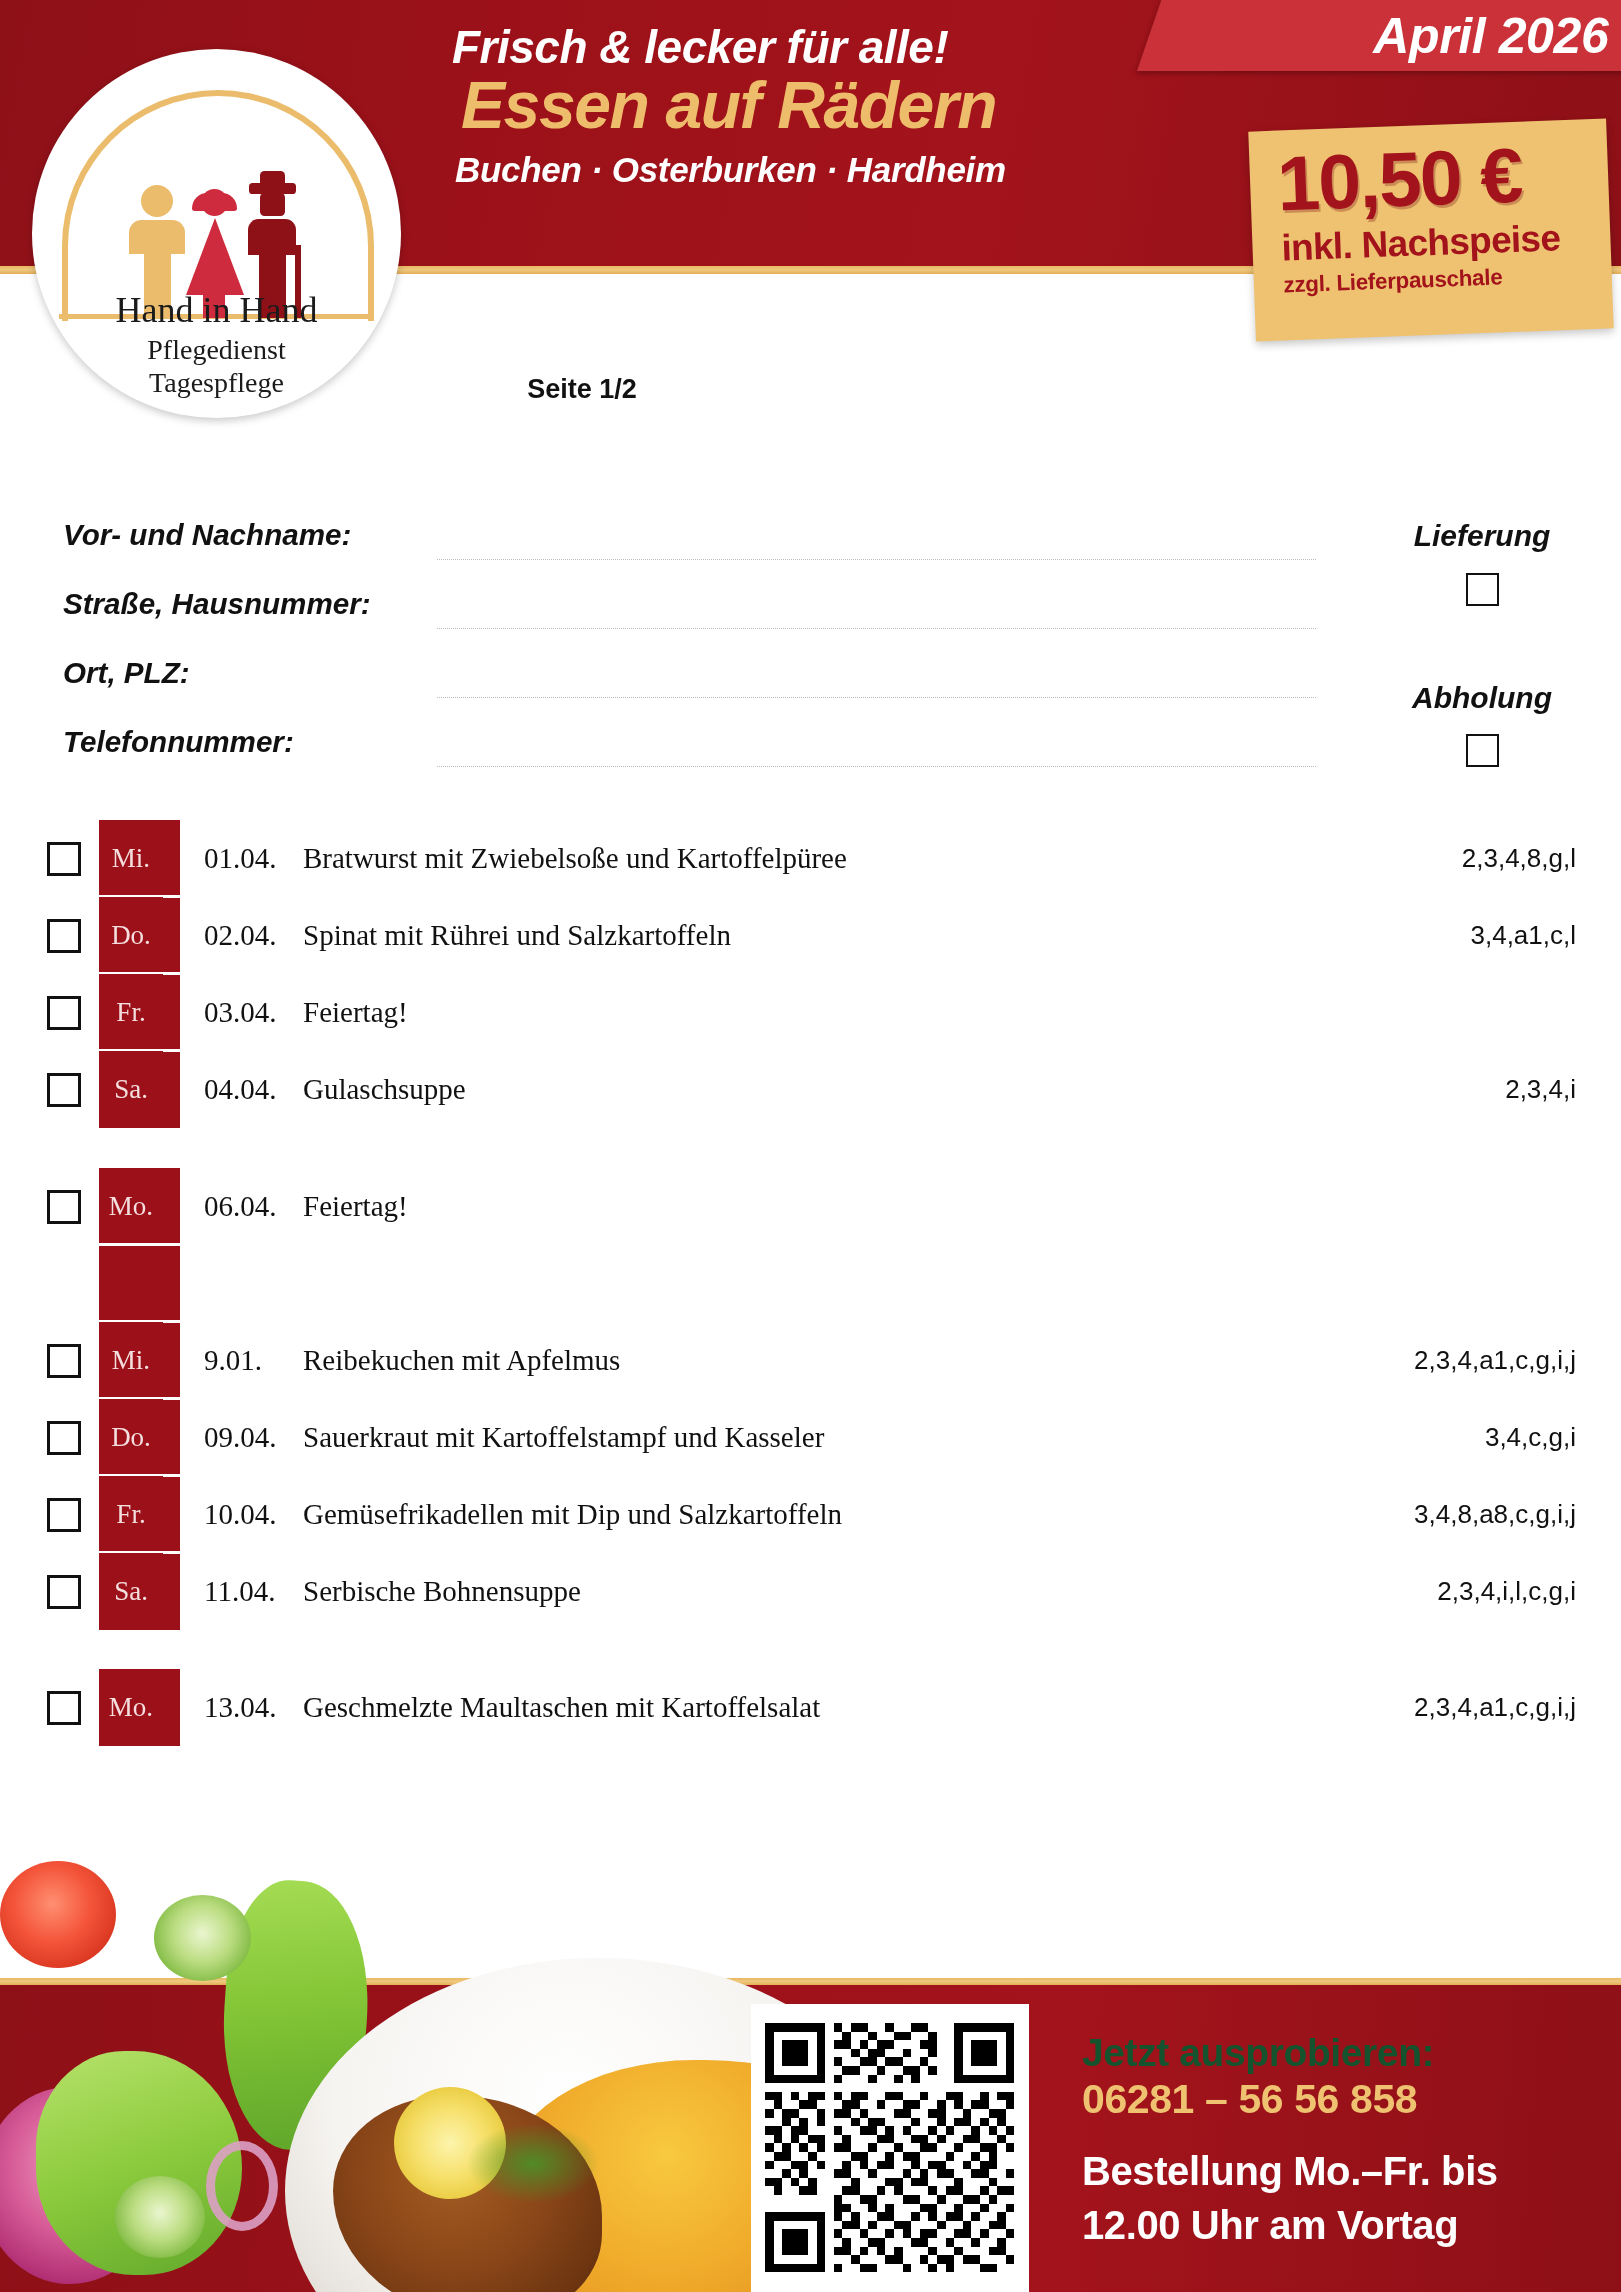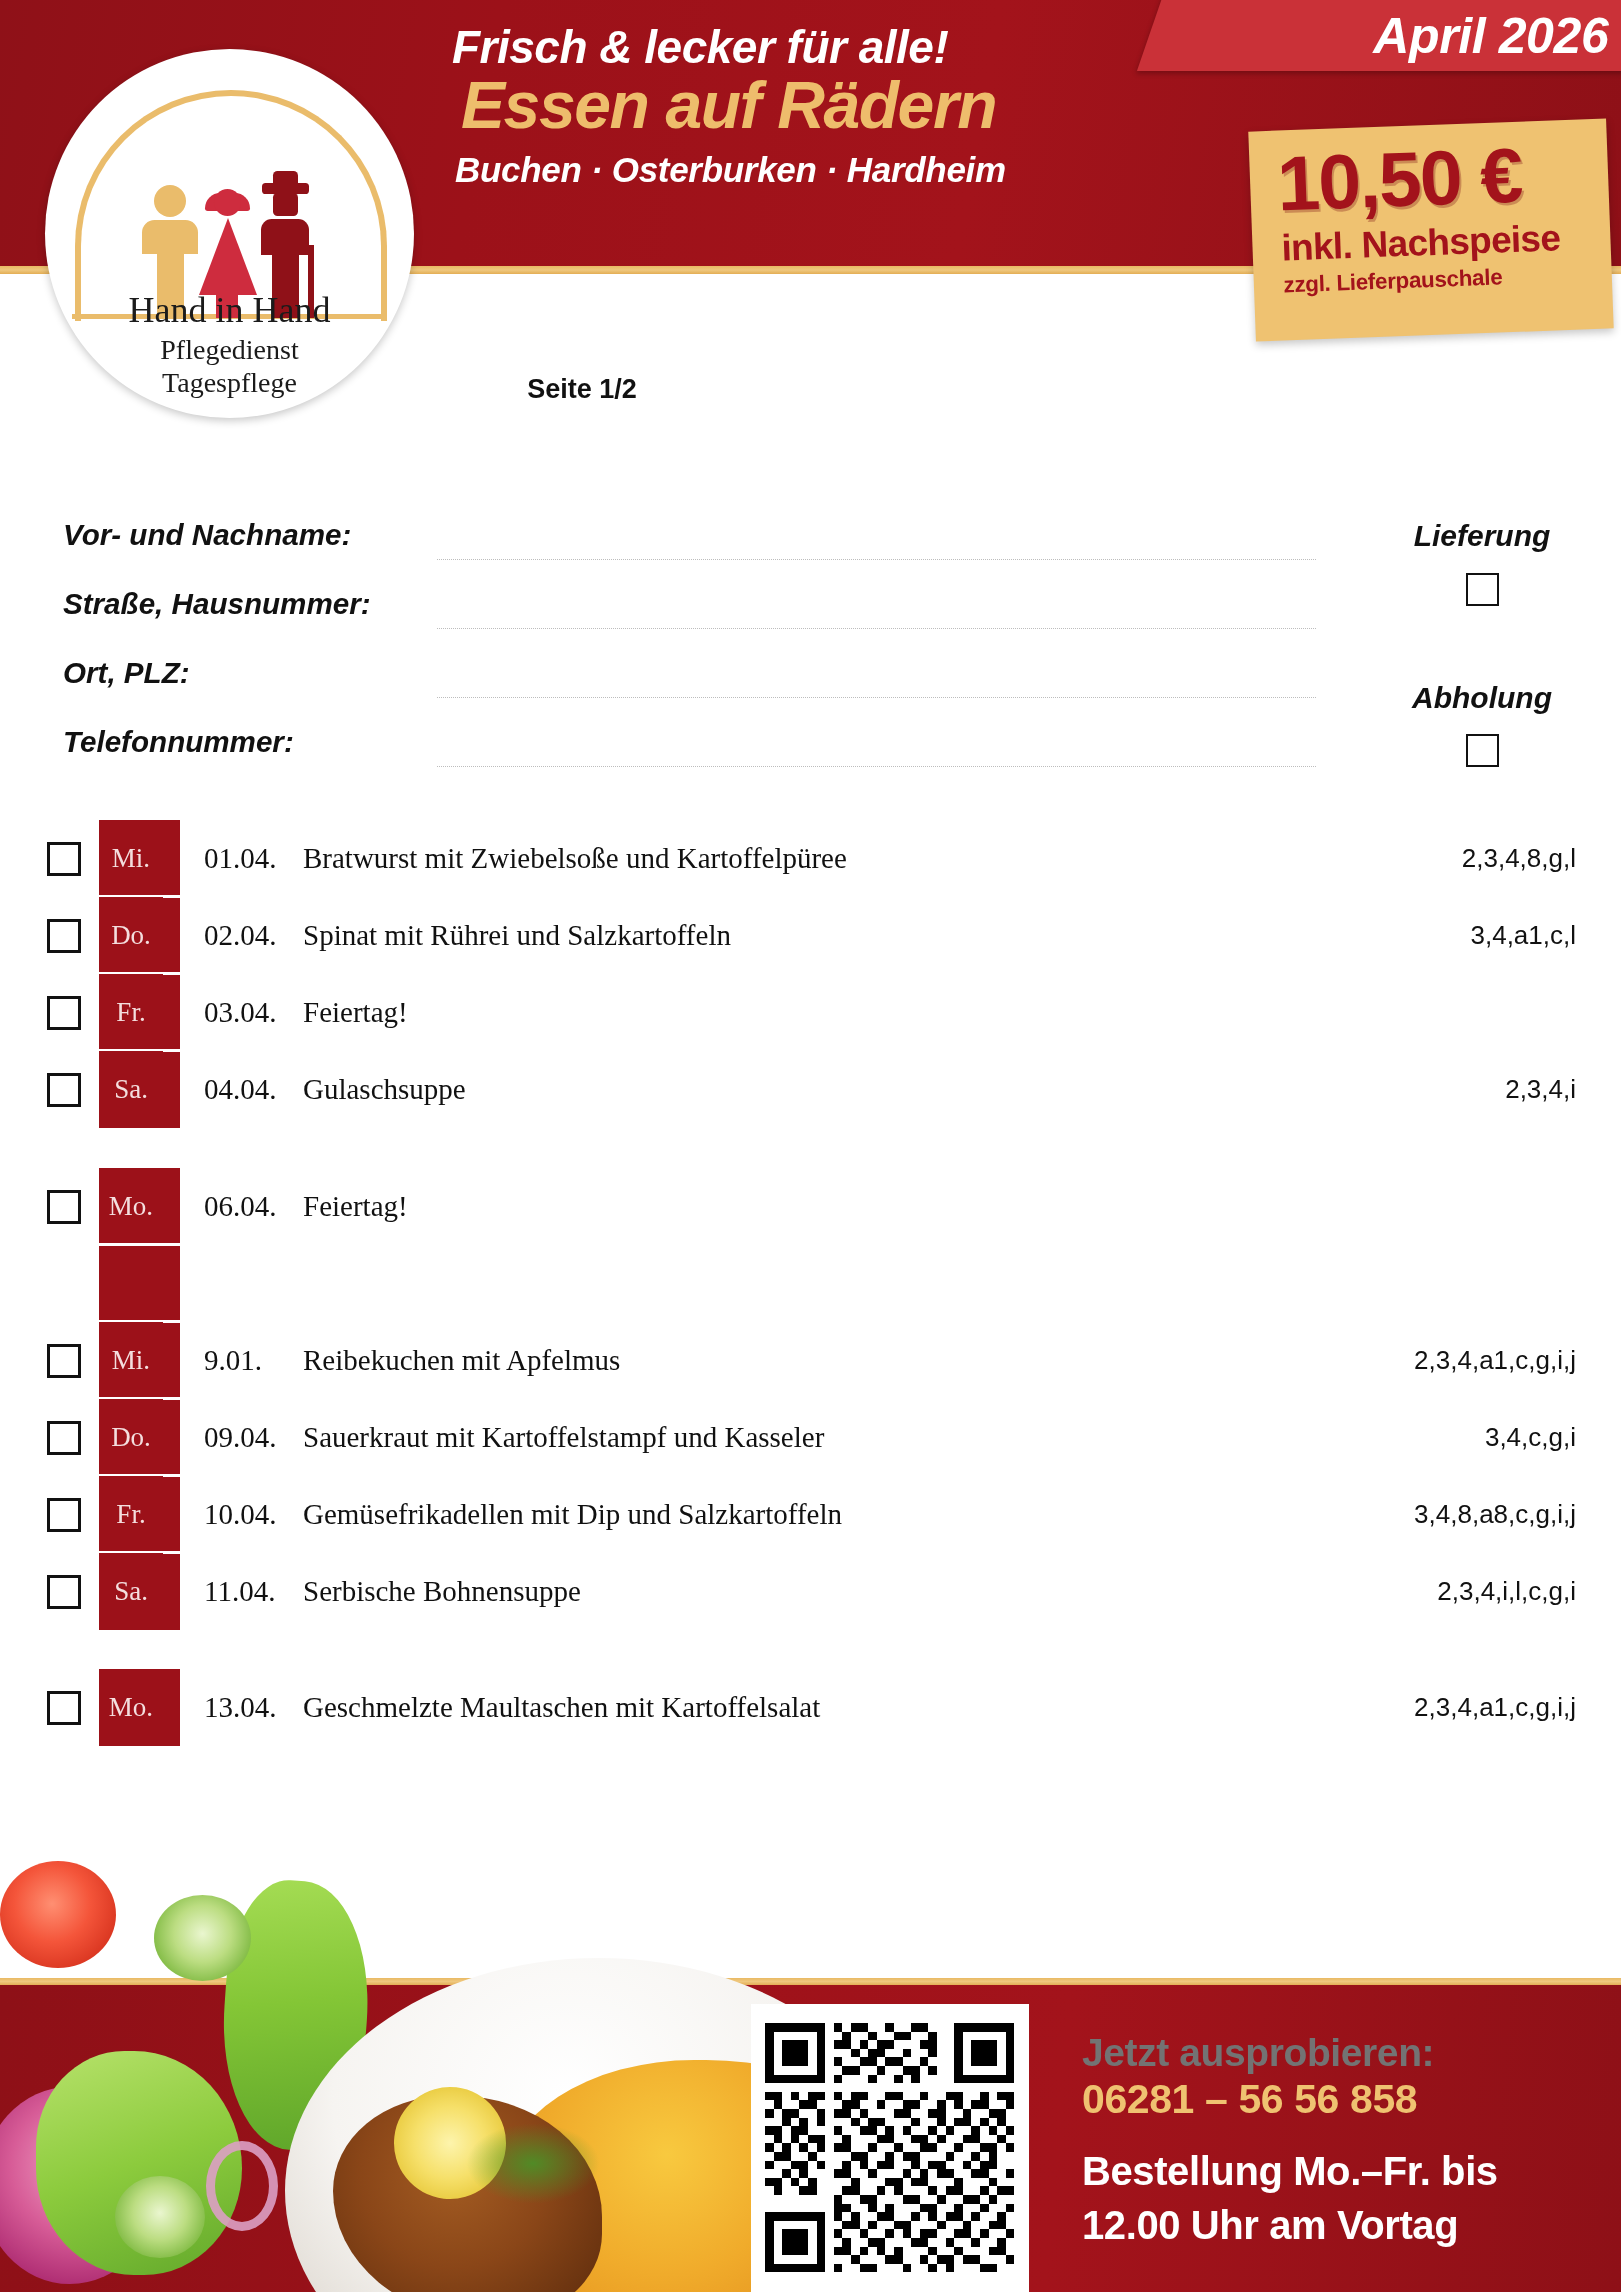--- a/index.html
+++ b/index.html
@@ -49,21 +49,21 @@
     letter-spacing:-1.4px; white-space:nowrap; z-index:3;
   }
   .hl3 {
     position:absolute; left:455px; top:150px;
     color:#ffffff; font-size:35px; font-weight:bold; font-style:italic;
     letter-spacing:-0.3px; white-space:nowrap; z-index:3;
   }
 
   
   .logo {
-    position:absolute; left:45px; top:49px; width:369px; height:369px;
+    position:absolute; left:32px; top:49px; width:369px; height:369px;
     border-radius:50%;
     background:#ffffff;
     box-shadow:0 2.7px 9px rgba(0,0,0,.22);
     z-index:6;
     overflow:hidden;
   }
   .logo-arc {
     position:absolute; left:29.6px; top:41px; width:312px; height:231px;
     border:6.3px solid #eabc6b;
     border-bottom:none;
@@ -208,21 +208,21 @@
     position:absolute; left:0; top:1984px; width:1621px; height:309px;
     background:linear-gradient(95deg,#8e1017 0%,#9c1119 35%,#a3131b 65%,#8e1017 100%);
     z-index:1;
   }
   .footer-goldline {
     position:absolute; left:0; top:1978px; width:1621px; height:7.2px;
     background:linear-gradient(to bottom,#e9b963,#efc87f 50%,#e3ae55);
     z-index:2;
   }
   .footer-text { position:absolute; z-index:6; white-space:nowrap; }
-  .f-try { left:1082px; top:2031px; font-size:39px; font-weight:bold; color:#737373; letter-spacing:-0.4px; }
+  .f-try { left:1082px; top:2031px; font-size:39px; font-weight:bold; color:#14532d; letter-spacing:-0.4px; }
   .f-tel { left:1082px; top:2076px; font-size:41px; font-weight:bold; color:#efc271; letter-spacing:-0.4px; }
   .f-ord1 { left:1082px; top:2149px; font-size:40px; font-weight:bold; color:#ffffff; letter-spacing:-0.4px; }
   .f-ord2 { left:1082px; top:2203px; font-size:40px; font-weight:bold; color:#ffffff; letter-spacing:-0.4px; }
 
   .qr {
     position:absolute; left:751px; top:2004px; width:278px; height:288px;
     background:#ffffff; z-index:7; padding:14.3px;
   }
   .qr svg { display:block; width:100%; height:100%; }
 

